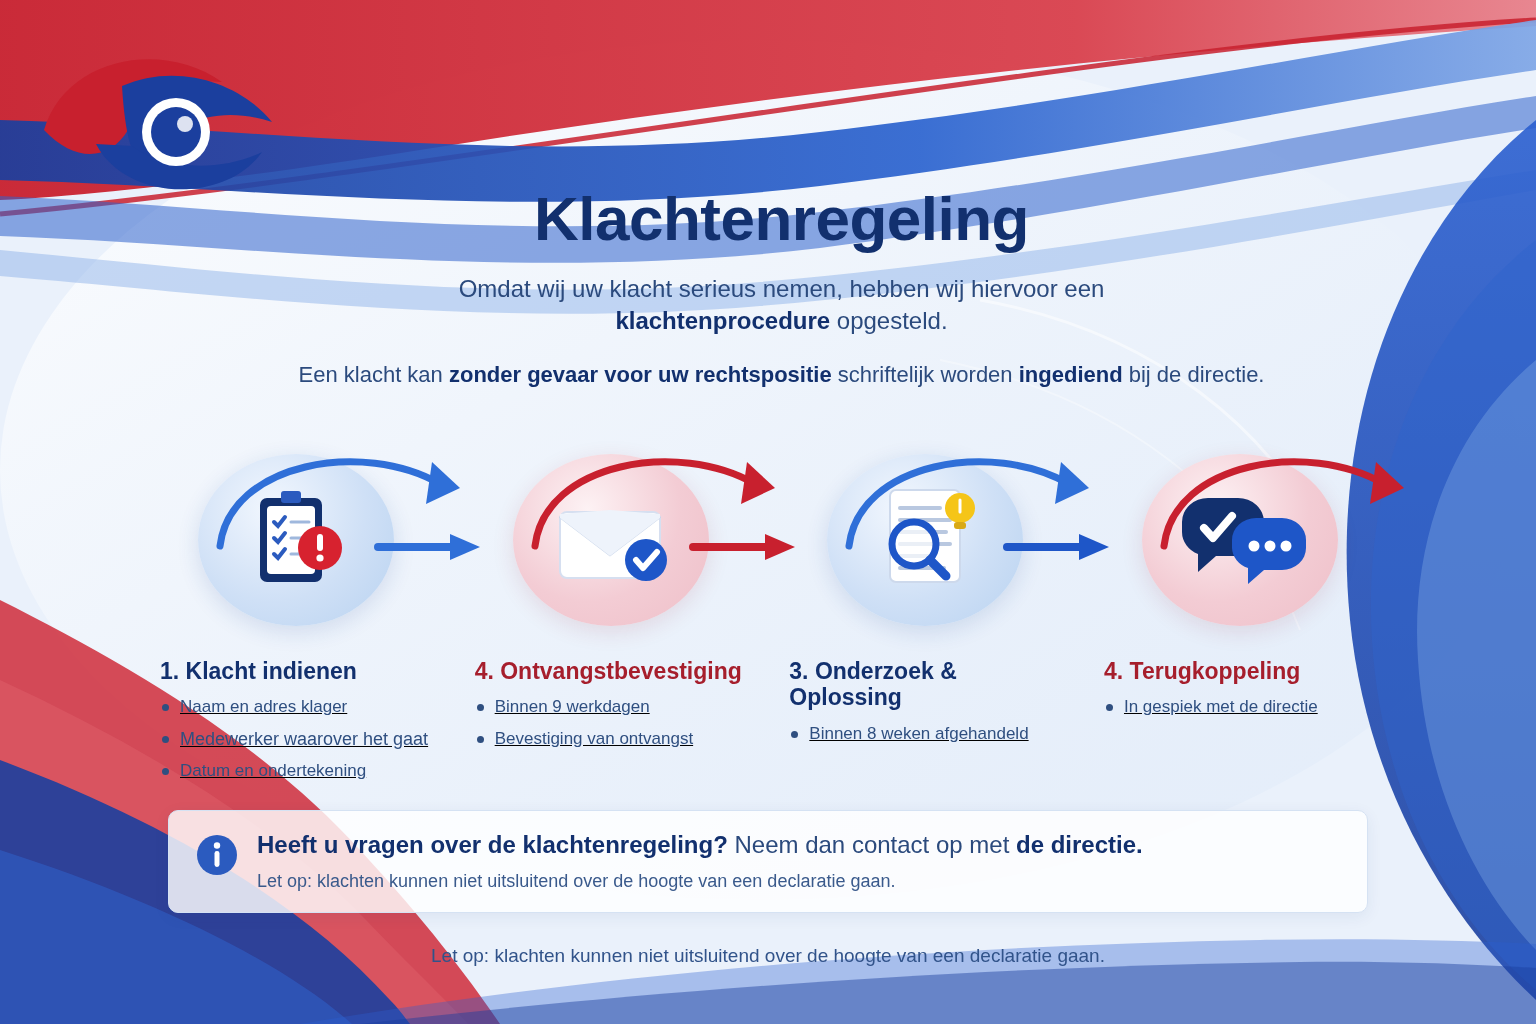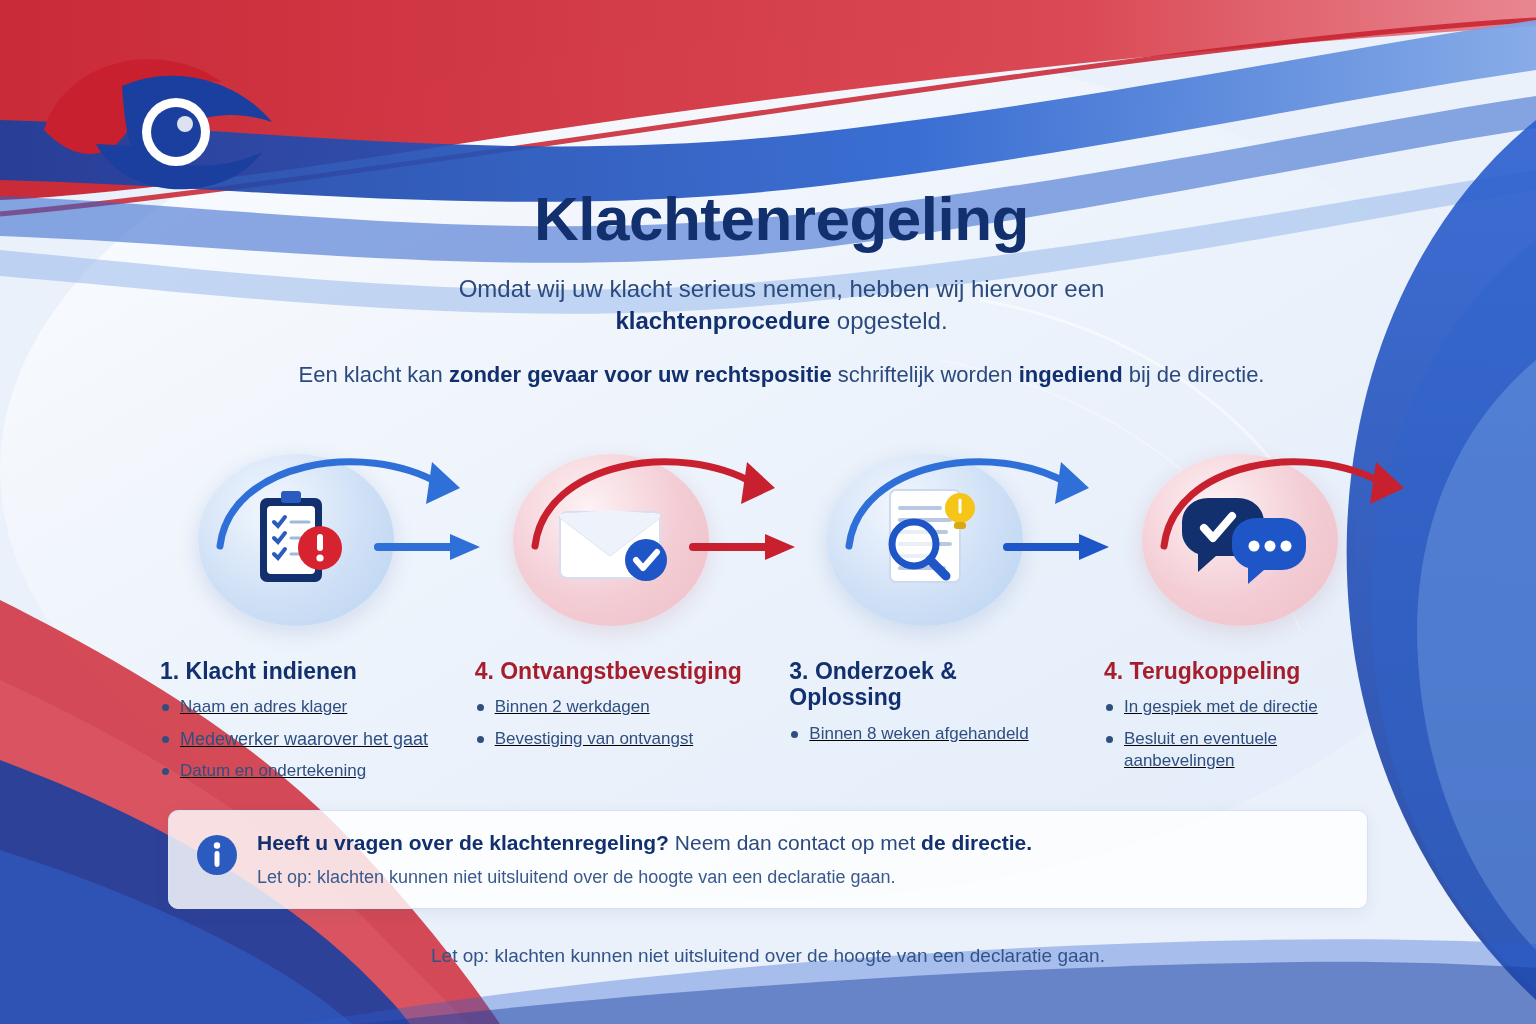--- a/index.html
+++ b/index.html
@@ -176,21 +176,21 @@
     display: flex;
     align-items: flex-start;
     padding: 18px 26px;
     box-sizing: border-box;
   }
   .info-icon {
     flex: 0 0 auto;
     margin: 4px 18px 0 0;
   }
   .info-text .info-main {
-    font-size: 21px;
+    font-size: 24px;
     color: #2b4a7d;
     line-height: 1.3;
   }
   .info-text .info-main b { color: #12306e; font-weight: bold; }
   .info-text .info-sub {
     margin-top: 10px;
     font-size: 18px;
     color: #3a5a8c;
     line-height: 1.3;
   }
@@ -345,21 +345,21 @@
           <path d="M16,110 C26,26 160,4 236,48" fill="none" stroke="#c8202e" stroke-width="7" stroke-linecap="round"></path>
           <path d="M228,26 l28,26 l-34,16 z" fill="#c8202e"></path>
         </svg>
         <svg class="straight-arrow" viewBox="0 0 110 30">
           <path d="M4,15 H80" stroke="#c8202e" stroke-width="8" stroke-linecap="round"></path>
           <path d="M76,2 l30,13 l-30,13 z" fill="#c8202e"></path>
         </svg>
       </div>
       <div class="step-title red">4. Ontvangstbevestiging</div>
       <ul>
-        <li>Binnen 2 werkdagen</li>
+        <li>Binnen 9 werkdagen</li>
         <li>Bevestiging van ontvangst</li>
       </ul>
     </div>
 
     <div class="step">
       <div class="bubble-wrap">
         <div class="bubble blue">
           <svg width="126" height="120" viewBox="0 0 126 120">
             <rect x="28" y="10" width="70" height="92" rx="6" fill="#ffffff" stroke="#cdd9ec" stroke-width="2"></rect>
             <g stroke="#b9c8e0" stroke-width="4" stroke-linecap="round">
@@ -405,21 +405,20 @@
           </svg>
         </div>
         <svg class="arc" viewBox="0 0 300 130">
           <path d="M16,110 C26,26 160,4 236,48" fill="none" stroke="#c8202e" stroke-width="7" stroke-linecap="round"></path>
           <path d="M228,26 l28,26 l-34,16 z" fill="#c8202e"></path>
         </svg>
       </div>
       <div class="step-title red">4. Terugkoppeling</div>
       <ul>
         <li>In gespiek met de directie</li>
-        <li>Besluit en eventuele aanbevelingen</li>
       </ul>
     </div>
 
   </div>
 
   <div class="infobox">
     <svg class="info-icon" width="44" height="44" viewBox="0 0 44 44">
       <circle cx="22" cy="22" r="20" fill="#2b5bbf"></circle>
       <rect x="19.5" y="18" width="5" height="16" rx="2.4" fill="#ffffff"></rect>
       <circle cx="22" cy="12.5" r="3.2" fill="#ffffff"></circle>

